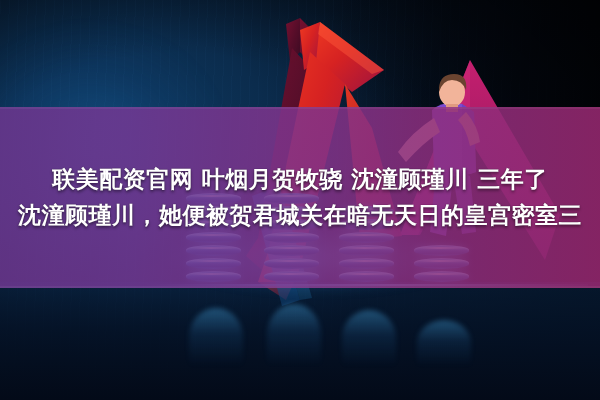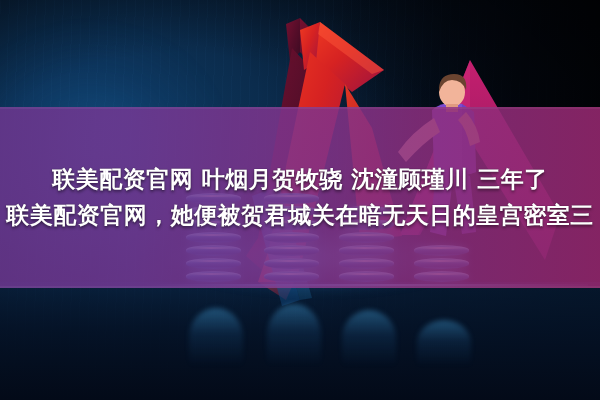--- a/index.html
+++ b/index.html
@@ -266,16 +266,16 @@
     <div class="reflect" style="left:69.5%; width:9%; height:46px;"></div>
   </div>
 
   <div class="band">
     <div class="band-top-edge"></div>
     <div class="band-bot-edge"></div>
   </div>
 
   <div class="caption">
     <div class="cap-line">联美配资官网 叶烟月贺牧骁 沈潼顾瑾川 三年了</div>
-    <div class="cap-line wide">联美配资官网，她便被贺君城关在暗无天日的皇宫密室三</div>
+    <div class="cap-line wide">沈潼顾瑾川，她便被贺君城关在暗无天日的皇宫密室三</div>
   </div>
 
 </div>
 
 </body></html>

